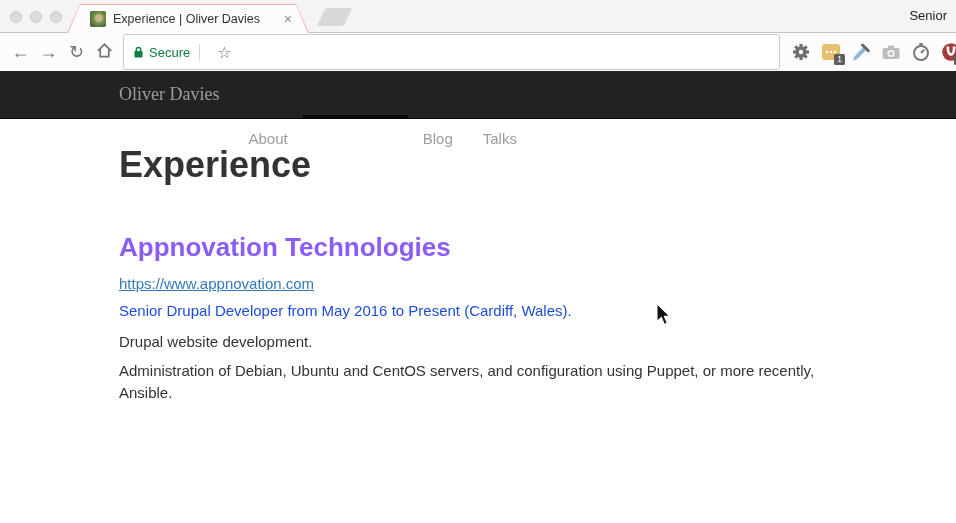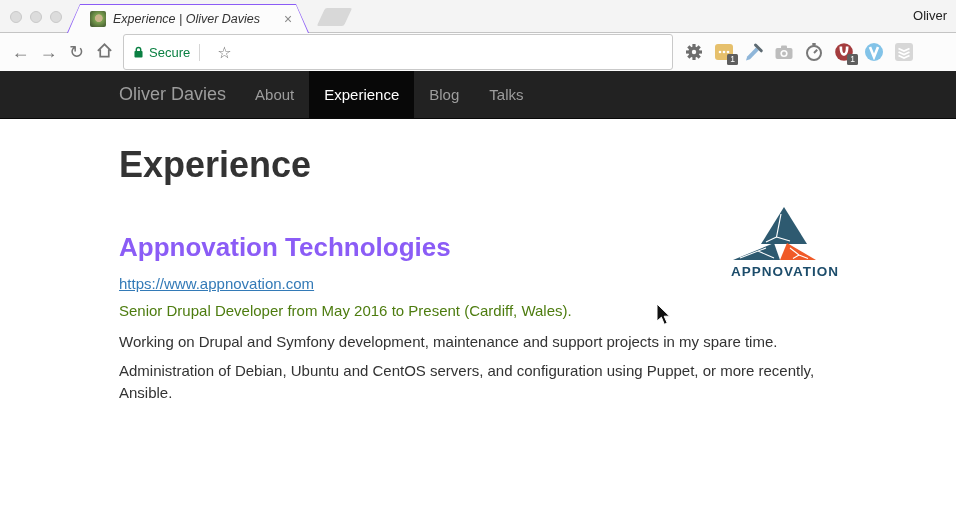--- a/index.html
+++ b/index.html
@@ -20,23 +20,22 @@
     content:""; position:absolute; left:0; right:0; bottom:0; height:1px;
     background:#c4c4c4; z-index:1;
   }
   .traffic-lights { position:absolute; left:10px; top:11px; display:flex; gap:8px; z-index:2; }
   .traffic-lights span {
     width:12px; height:12px; border-radius:50%;
     background:#dcdcdc; border:1px solid #c9c9c9;
   }
   .tab-outline {
     position:absolute; left:67px; top:4px; width:242px; height:29px;
-    background:#8b5cf6; z-index:3;
+    background:#fca5a5; z-index:3;
     clip-path: polygon(0 100%, 13px 0, 229px 0, 100% 100%);
-    font-style: italic;
   }
   .tab-fill {
     position:absolute; left:1px; top:1px; width:240px; height:28px;
     background:#fcfcfc;
     clip-path: polygon(0 100%, 12px 0, 228px 0, 100% 100%);
     display:flex; align-items:center; padding:0 16px 0 22px;
   }
   .favicon {
     width:16px; height:16px; border-radius:2px; flex:none;
     background: radial-gradient(circle at 55% 45%, #c9b38a 0 28%, #7a9f4f 34%, #55703a 70%, #394d2a 100%);
@@ -56,21 +55,21 @@
   .toolbar {
     height:38px; background:#fcfcfc;
     display:flex; align-items:center; padding:0 8px;
   }
   .nav-btn {
     width:25px; text-align:center; font-size:18px; color:#757575;
     margin-right:3px; flex:none; line-height:1;
   }
   .nav-btn.home { margin-right:6px; }
   .omnibox {
-    width:550px; height:28px; background:#fff;
+    width:657px; height:28px; background:#fff;
     border:1px solid #c9c9c9; border-radius:3px;
     display:flex; align-items:center; padding:17px 9px; flex:none;
   }
   .secure { display:flex; align-items:center; gap:5px; flex:none; }
   .secure-label { color:#0b8043; font-size:13px; font-weight:500; }
   .omni-divider { width:1px; height:17px; background:#d6d6d6; margin:0 9px; flex:none; }
   .url { font-size:13.5px; white-space:nowrap; flex:1; overflow:hidden; }
   .url .scheme { color:#0b8043; }
   .url .sep { color:#7b7b7b; }
   .url .host { color:#2b2b2b; }
@@ -85,36 +84,36 @@
     text-align:center; border-radius:1.5px; padding:0 1px;
   }
 
   
   .site-navbar {
     height:48px; background:#222222; border-bottom:1px solid #080808;
     display:flex; align-items:stretch; padding-left:119px;
   }
   .brand {
     font-size:18px; color:#9d9d9d; line-height:47px; margin-right:14px;
-    text-decoration:none; white-space:nowrap;
-  }
-  .site-nav { display:flex; align-items:stretch; }
+    text-decoration:none; white-space:nowrap;font-family:Liberation Serif, serif;
+  }
+  .site-nav { display:flex; align-items:stretch;margin-top:44px; }
   .site-nav a {
     display:block; padding:0 15px; line-height:47px; font-size:15px;
     color:#9d9d9d; text-decoration:none; white-space:nowrap;
   }
   .site-nav a.active { background:#080808; color:#ffffff; }
 
   
   .content { padding:26px 105px 0 119px; color:#333; }
   h1.page-title { font-size:36px; font-weight:bold; color:#333; margin:0 0 16px; line-height:1.1; }
   .section h2 { font-size:26px; font-weight:bold; color:#8b5cf6; margin:32px 0 12px; line-height:1.1; }
   .section.freelance h2 { margin-top:52px; }
   .content p { font-size:15px; line-height:1.45; margin:0 0 8px; color:#333; }
-  .content p.muted { color:#4d7c0f; margin-bottom:9px; }
+  .content p.muted { color:#1d4ed8; margin-bottom:9px; }
   .content p.link-line { margin-bottom:5px; }
   .content a.ext-link { color:#337ab7; text-decoration:underline; font-size:15px; }
   .section-row { display:flex; }
   .sec-left { flex:1; }
   .sec-right { width:130px; display:flex; justify-content:flex-end; padding:2px 8px 0 0; }
 
   
   .cursor { position:absolute; left:656px; top:303px; z-index:50; pointer-events:none; }
 </style>
 </head>
@@ -127,21 +126,21 @@
     <span></span>
   </div>
   <div class="tab-outline">
     <div class="tab-fill">
       <span class="favicon"></span>
       <span class="tab-title">Experience | Oliver Davies</span>
       <span class="tab-close">×</span>
     </div>
   </div>
   <div class="new-tab-btn"></div>
-  <div class="profile-name">Oliver</div>
+  <div class="profile-name">Senior</div>
 </div>
 
 <div class="toolbar">
   <span class="nav-btn">←</span>
   <span class="nav-btn">→</span>
   <span class="nav-btn">↻</span>
   <span class="nav-btn home">
     <svg width="19" height="19" viewBox="0 0 20 20">
         <path d="M3 10.5 L10 3.5 L17 10.5 M5.5 9 V16.5 H14.5 V9" fill="none" stroke="#757575" stroke-width="1.8"></path>
       </svg>
@@ -234,35 +233,24 @@
 </div>
 
 <div class="content">
   <h1 class="page-title">Experience</h1>
 
   <div class="section section-row">
     <div class="sec-left">
       <h2>Appnovation Technologies</h2>
       <p class="link-line"><a class="ext-link" href="#">https://www.appnovation.com</a></p>
       <p class="muted">Senior Drupal Developer from May 2016 to Present (Cardiff, Wales).</p>
+      <p>Drupal website development.</p>
     </div>
-    <div class="sec-right">
-      <svg width="115" height="76" viewBox="0 0 115 76">
-        <polygon points="56,4 33,41 79,41" fill="#2e5a70"></polygon>
-        <path d="M53 11 L48.5 34 M48.5 34 L38 39 M48.5 34 L62 38" fill="none" stroke="#fff" stroke-width="1.2"></path>
-        <polygon points="5,57 46,40 52,57" fill="#2e5a70"></polygon>
-        <path d="M12 55 L38 45 M30 48 L46 55" fill="none" stroke="#fff" stroke-width="1.1"></path>
-        <polygon points="59,40 88,57 52,57" fill="#f05a28"></polygon>
-        <path d="M62 45 L71 52 M71 52 L80 55.5 M71 52 L65 55.5" fill="none" stroke="#fff" stroke-width="1.1"></path>
-        <text x="57" y="72.5" text-anchor="middle" font-size="13.5" font-weight="bold" letter-spacing="1" fill="#1d4d6b">APPNOVATION</text>
-      </svg>
-    </div>
   </div>
 
   <div class="section freelance">
-    <p>Working on Drupal and Symfony development, maintenance and support projects in my spare time.</p>
     <p>Administration of Debian, Ubuntu and CentOS servers, and configuration using Puppet, or more recently, Ansible.</p>
   </div>
 </div>
 
 <svg class="cursor" width="15" height="23" viewBox="0 0 15 23">
   <path d="M1,1 L1,18 L5.4,14.2 L8.3,21.3 L11.2,20.1 L8.2,13.2 L13.5,13.2 Z" fill="#111" stroke="#fff" stroke-width="1"></path>
 </svg>
 
 </body></html>

